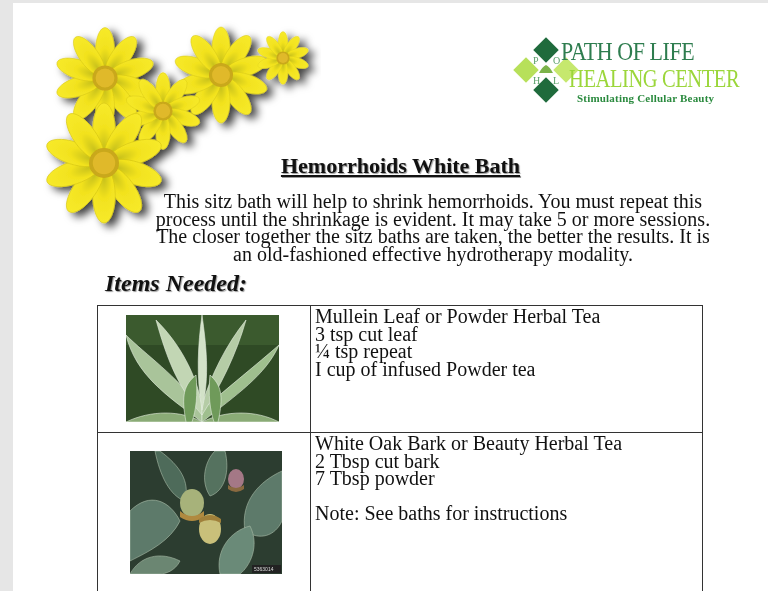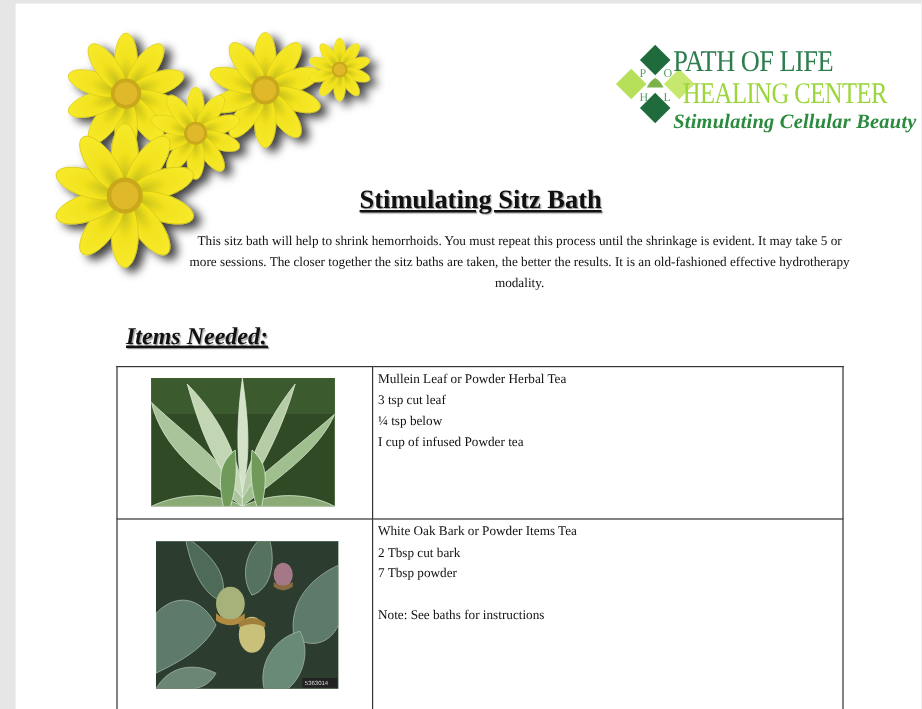--- a/index.html
+++ b/index.html
@@ -21,52 +21,52 @@
       position: absolute; left: 58px; top: 1px;
       font-family: "Liberation Serif", serif; font-size: 25px; letter-spacing: -0.5px;
       color: #2e7d4f; transform: scaleX(0.88); transform-origin: left top; white-space: nowrap;
     }
     .logo-sub {
       position: absolute; left: 66px; top: 28px;
       font-family: "Liberation Serif", serif; font-size: 25px; letter-spacing: -0.5px;
       color: #9bd63a; transform: scaleX(0.82); transform-origin: left top; white-space: nowrap;
     }
     .logo-tag {
-      position: absolute; left: 58px; top: 55px;
-      font-family: "Liberation Serif", serif; font-style: italic; font-weight: bold;
-      font-size: 17px; color: #2a8a3e; white-space: nowrap; letter-spacing: 0.2px;
+      position: absolute; left: 74px; top: 55px;
+      font-family: "Liberation Serif", serif; font-weight: bold;
+      font-size: 11px; color: #2a8a3e; white-space: nowrap; letter-spacing: 0.2px;
     }
 
     
     .title {
       position: absolute; left: 0; width: 100%; top: 150px; text-align: center;
       font-family: "Liberation Serif", serif; font-weight: bold; font-size: 22px;
       text-decoration: underline; text-shadow: 1px 1px 1px #9a9a9a;
     }
     .title span { margin-left: 20px; }
 
     .intro {
       position: absolute; left: 140px; top: 190px; width: 560px; text-align: center;
-      font-size: 11px; line-height: 17.5px;
+      font-size: 20px; line-height: 17.5px;
     }
 
     .items-heading {
       position: absolute; left: 92px; top: 267px;
-      font-weight: bold; font-style: italic; font-size: 20px; text-decoration: underline;
+      font-weight: bold; font-style: italic; font-size: 24px; 
       text-shadow: 1px 1px 1px #9a9a9a;
     }
 
     
     .items-table {
       position: absolute; left: 84px; top: 302px; width: 606px;
       border-collapse: collapse;
     }
     .items-table td { border: 1.5px solid #333; vertical-align: top; }
     .img-cell { width: 213px; position: relative; }
-    .txt-cell { padding: 2px 4px; font-size: 11px; line-height: 17.5px; }
+    .txt-cell { padding: 2px 4px; font-size: 20px; line-height: 17.5px; }
     .row1 td { height: 127px; }
     .row2 td { height: 170px; }
 
     .photo { position: absolute; overflow: hidden; }
     .photo-mullein { left: 28px; top: 9px; width: 153px; height: 107px; background: #5a7a4a; }
     .photo-oak { left: 32px; top: 18px; width: 152px; height: 123px; background: #4f6a55; }
     .blank-line { height: 17.5px; }
   </style>
 </head>
 <body>
@@ -121,21 +121,21 @@
       <text x="30" y="27" font-size="10" fill="#5aa06a" font-family="Liberation Serif, serif">P</text>
       <text x="50" y="27" font-size="10" fill="#5aa06a" font-family="Liberation Serif, serif">O</text>
       <text x="30" y="47" font-size="10" fill="#5aa06a" font-family="Liberation Serif, serif">H</text>
       <text x="50" y="47" font-size="10" fill="#5aa06a" font-family="Liberation Serif, serif">L</text>
     </svg>
     <div class="logo-title">PATH OF LIFE</div>
     <div class="logo-sub">HEALING CENTER</div>
     <div class="logo-tag">Stimulating Cellular Beauty</div>
   </div>
 
-  <h1 class="title"><span>Stimulating Sitz Bath</span></h1>
+  <h1 class="title"><span>Hemorrhoids White Bath</span></h1>
 
   <p class="intro">This sitz bath will help to shrink hemorrhoids. You must repeat this process until the shrinkage is evident. It may take 5 or more sessions. The closer together the sitz baths are taken, the better the results. It is an old-fashioned effective hydrotherapy modality.</p>
 
   <h2 class="items-heading">Items Needed:</h2>
 
   <table class="items-table">
     <tbody>
         <tr class="row1">
       <td class="img-cell">
         <div class="photo photo-mullein">
@@ -152,21 +152,21 @@
               <path d="M76 107 C100 95 130 95 153 107 Z" fill="#8aab76"></path>
               <path d="M60 107 C55 80 58 70 70 60 C72 80 70 95 66 107 Z" fill="#6f9a5a"></path>
               <path d="M92 107 C98 80 95 70 84 60 C82 80 84 95 88 107 Z" fill="#6f9a5a"></path>
             </g>
           </svg>
         </div>
       </td>
       <td class="txt-cell">
         <div>Mullein Leaf or Powder Herbal Tea</div>
         <div>3 tsp cut leaf</div>
-        <div>¼ tsp below</div>
+        <div>¼ tsp repeat</div>
         <div>I cup of infused Powder tea</div>
       </td>
     </tr>
     <tr class="row2">
       <td class="img-cell">
         <div class="photo photo-oak">
           <svg width="152" height="123" viewBox="0 0 152 123">
             <rect width="152" height="123" fill="#2c3d30"></rect>
             <g fill="#5d7a6a" stroke="#a9bca8" stroke-width="0.6">
               <path d="M0 60 C20 40 40 50 50 70 C40 90 20 100 0 110 Z"></path>
@@ -181,21 +181,21 @@
             <ellipse cx="80" cy="78" rx="11" ry="15" fill="#c9c07a"></ellipse>
             <path d="M69 68 q11 -8 22 0 l0 4 q-11 -6 -22 0 z" fill="#a0803a"></path>
             <ellipse cx="106" cy="28" rx="8" ry="10" fill="#a47886"></ellipse>
             <path d="M98 34 q8 6 16 0 l0 4 q-8 6 -16 0 z" fill="#8a6a40"></path>
             <rect x="122" y="114" width="29" height="8" fill="#222"></rect>
             <text x="124" y="120" font-size="5" fill="#ddd" font-family="Liberation Sans, sans-serif">5363014</text>
           </svg>
         </div>
       </td>
       <td class="txt-cell">
-        <div>White Oak Bark or Powder Items Tea</div>
+        <div>White Oak Bark or Beauty Herbal Tea</div>
         <div>2 Tbsp cut bark</div>
         <div>7 Tbsp powder</div>
         <div class="blank-line"></div>
         <div>Note: See baths for instructions</div>
       </td>
     </tr>
   </tbody>
     </table>
 </div>
 

